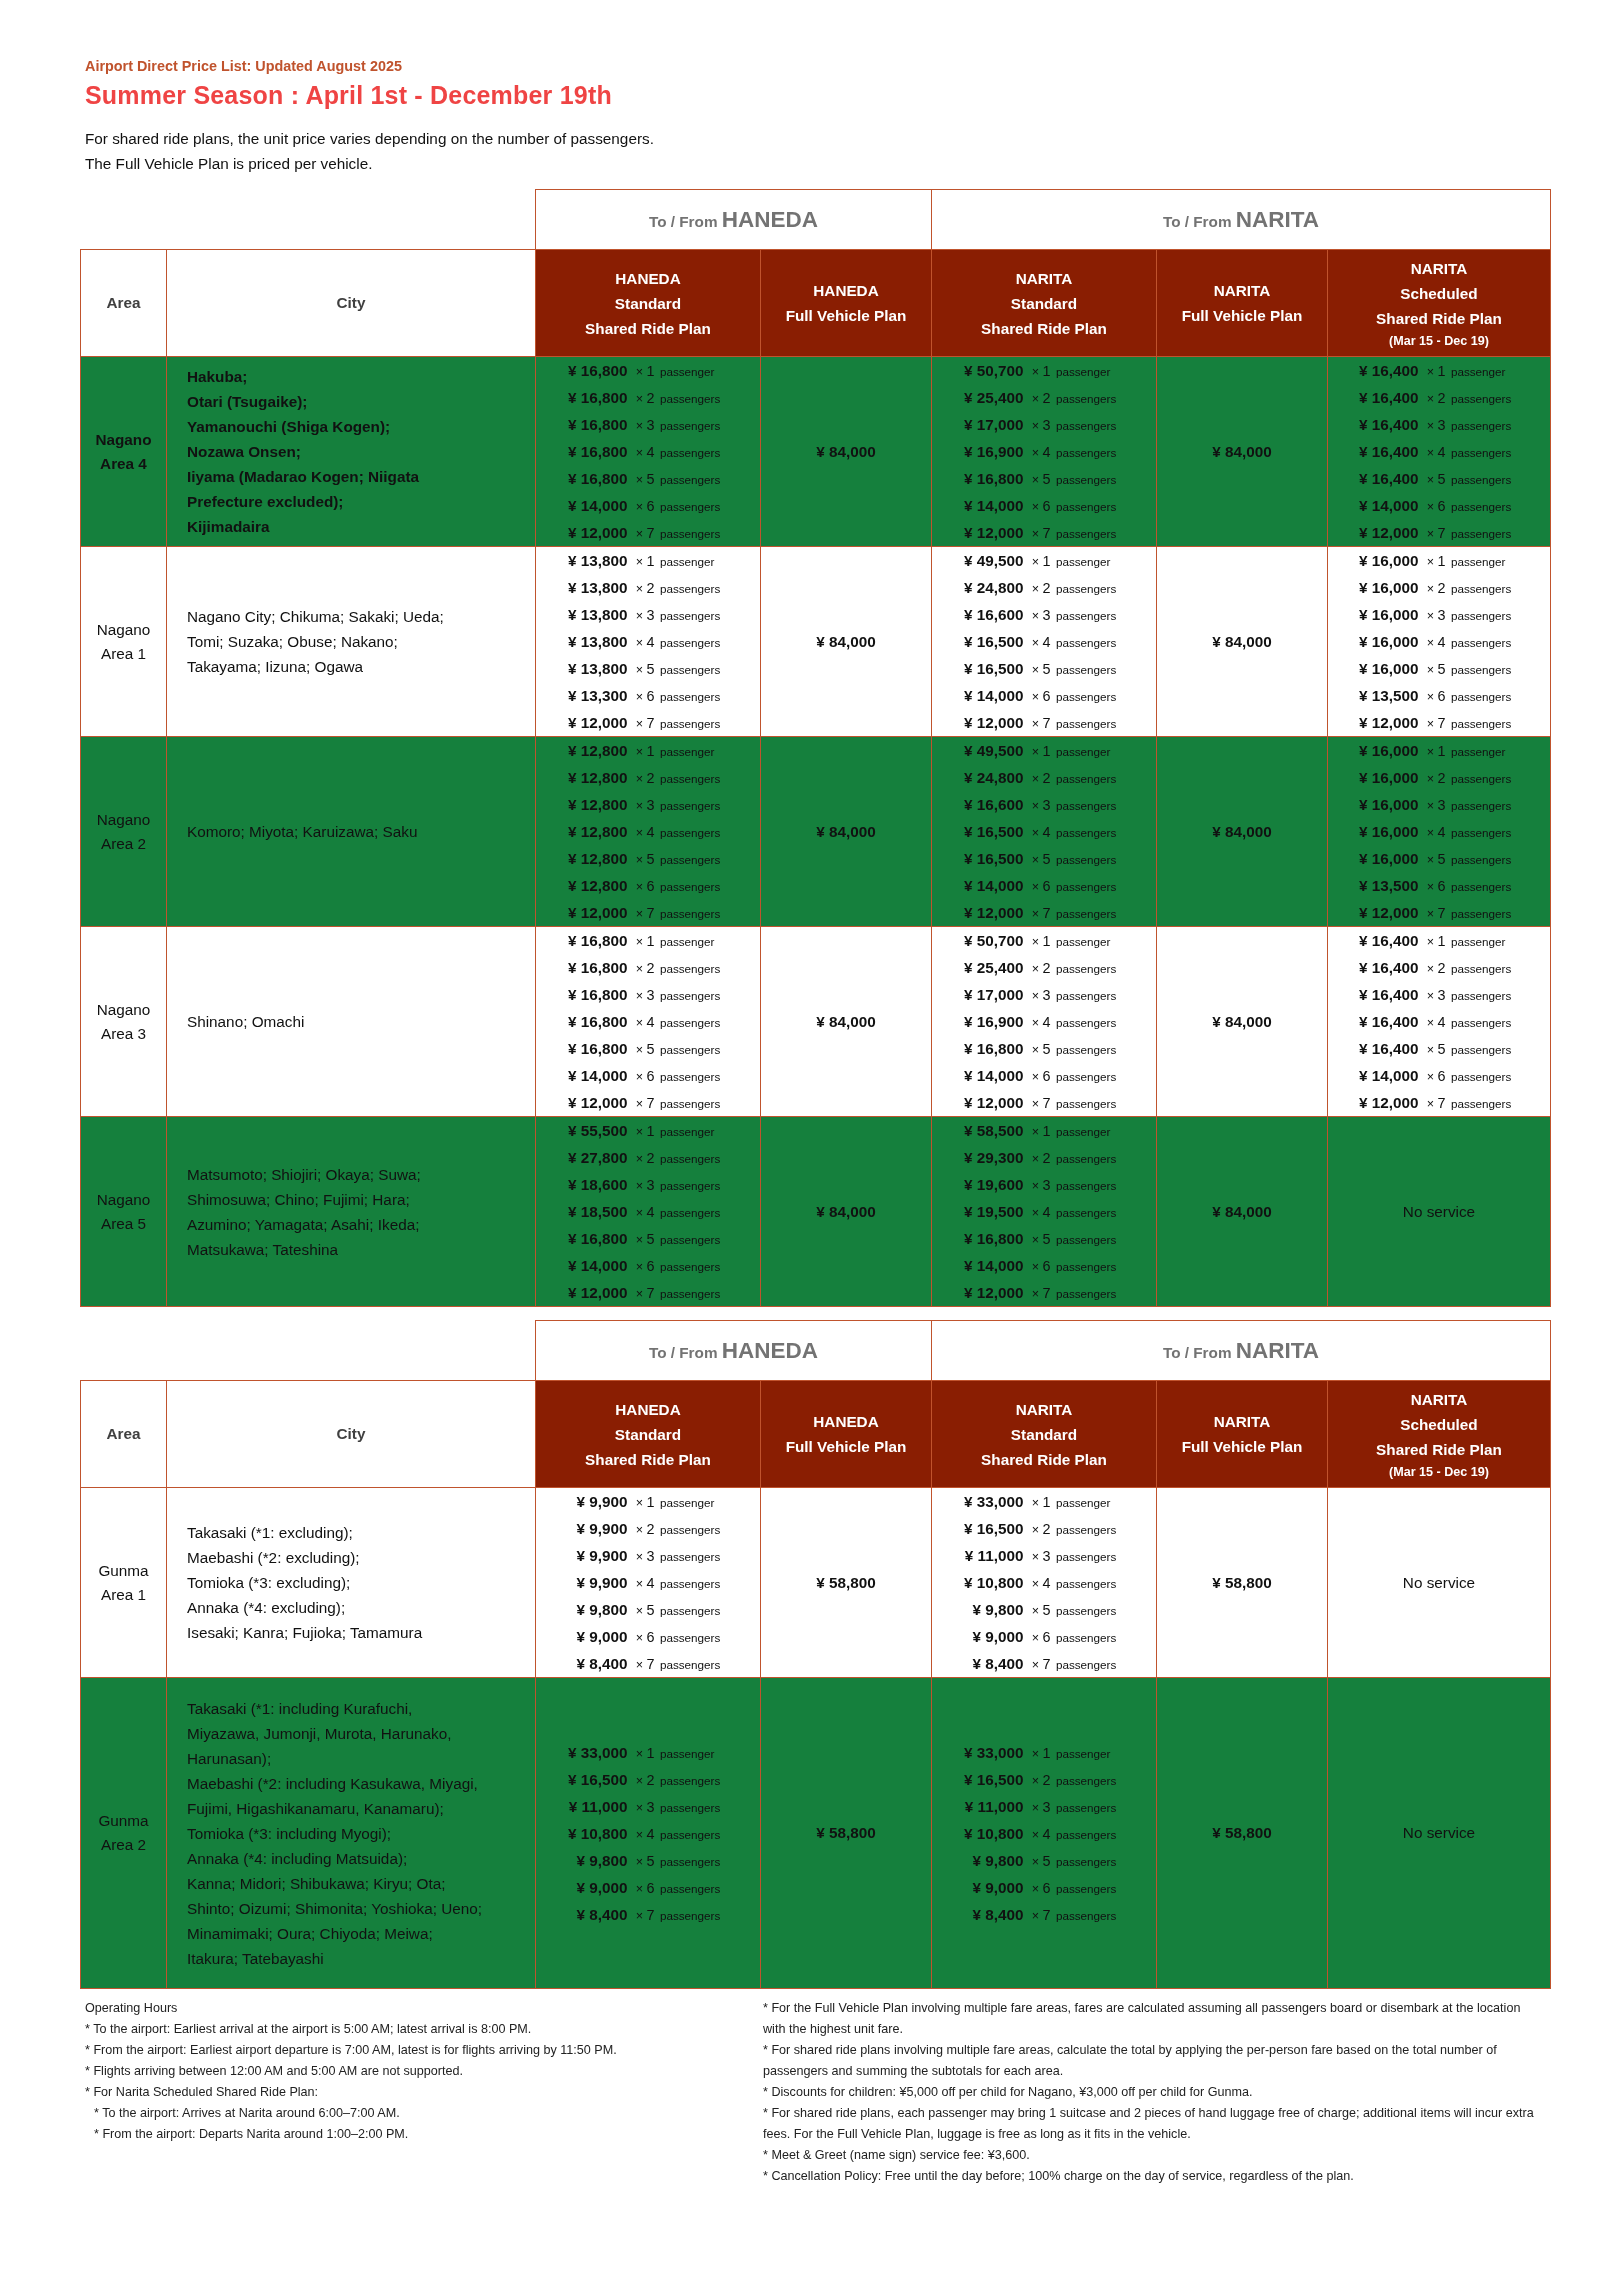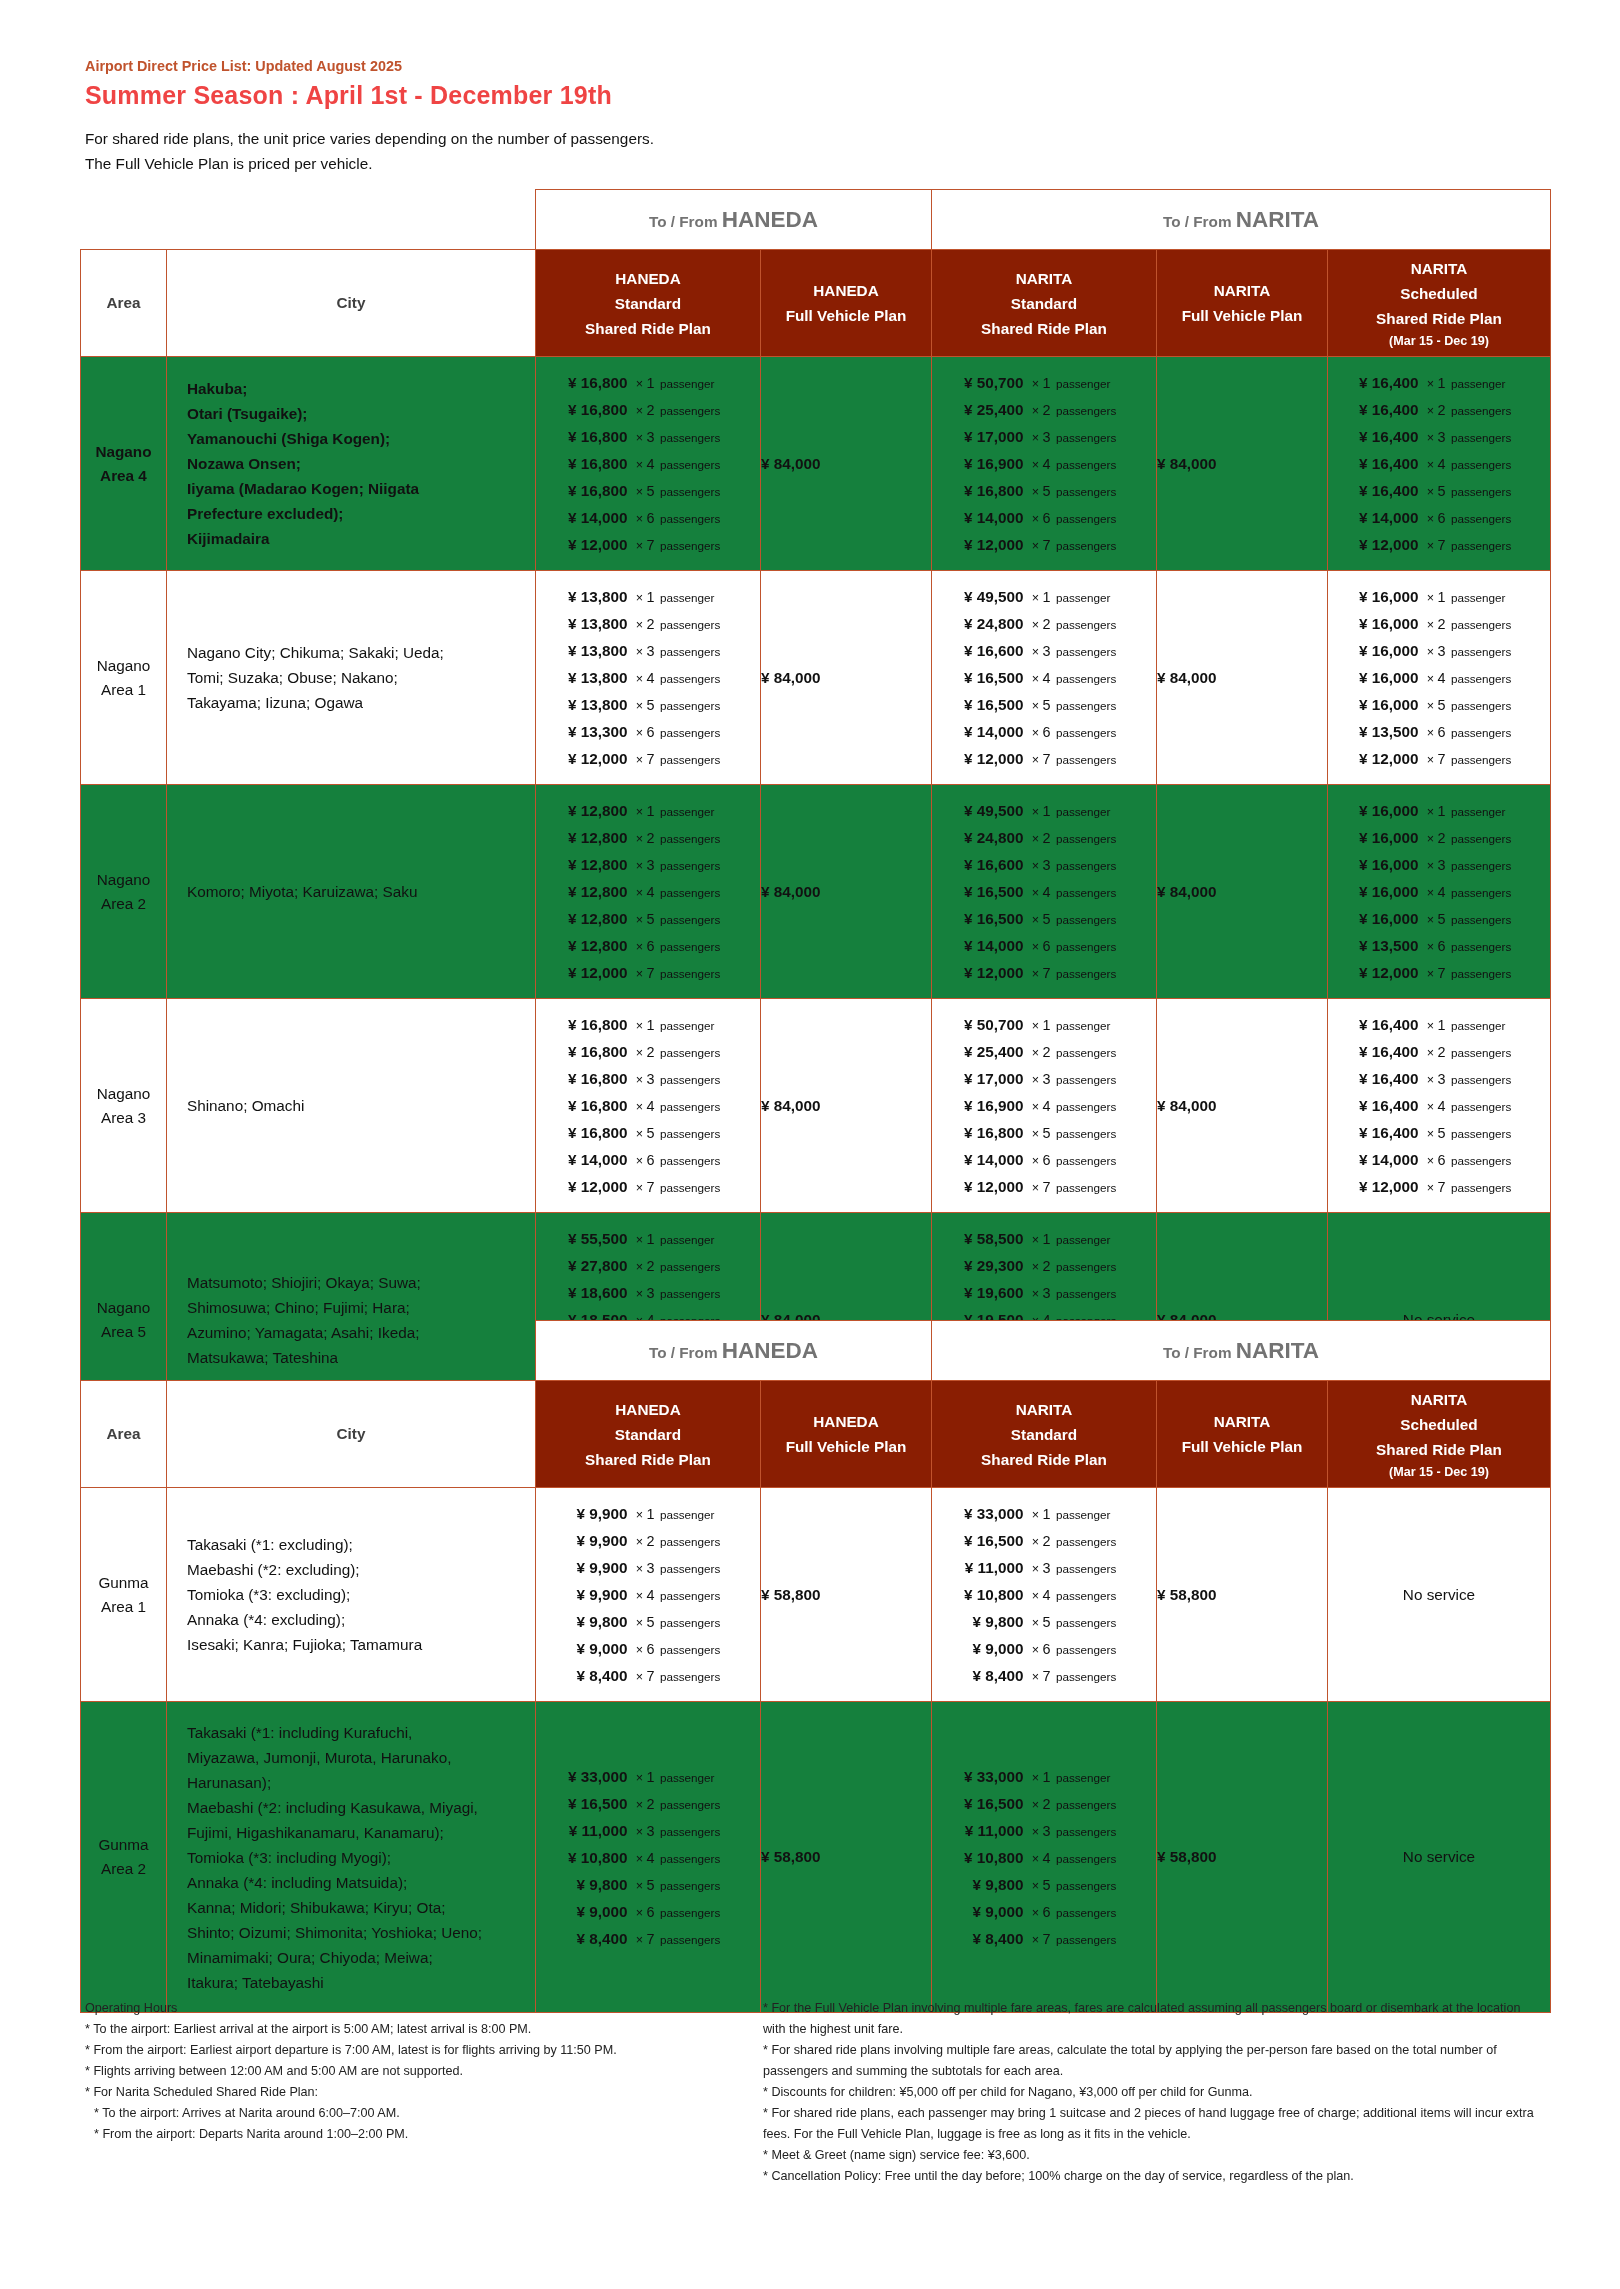--- a/index.html
+++ b/index.html
@@ -19,27 +19,27 @@
   th.col-label { background: #fff; color: #404040; font-size: 15.3px; font-weight: bold; height: 106px; }
   th.plan { background: #8a1e02; color: #fff; font-size: 15.3px; font-weight: bold; line-height: 25px; }
   th.plan .small { font-size: 12.6px; display: block; line-height: 20px; }
   tr.shade td { background: #15803d; }
   tr.plain td { background: #ffffff; }
   td.area { text-align: center; font-size: 15.3px; line-height: 24px; }
   td.area.bold { font-weight: bold; }
   td.city { padding: 0 20px !important; font-size: 15.3px; line-height: 25px; }
   td.city.bold { font-weight: bold; }
   td.fare { padding: 0 !important; }
-  .fare-list { margin: 12px auto; width: 189px; }
+  .fare-list { margin: 0 auto; width: 189px; }
   .fare-line { display: flex; align-items: baseline; height: 27px; line-height: 27px; }
   .fare-line .amt { width: 74px; text-align: right; font-weight: bold; font-size: 15.3px; }
   .fare-line .mult { width: 27px; text-align: right; font-size: 12.6px; padding-right: 3.6px; }
   .fare-line .mult .n { font-size: 14.4px; }
   .fare-line .pax { font-size: 11.7px; padding-left: 1.8px; }
-  td.full { font-weight: bold; font-size: 15.3px; }
+  td.full { text-align: center; font-weight: bold; font-size: 15.3px; }
   td.noserv { text-align: center; font-size: 15.3px; }
   .notes { position: absolute; font-size: 12.6px; line-height: 21px; color: #222; }
   .notes.left { left: 85px; top: 1998px; width: 666px; }
   .notes.right { left: 763px; top: 1998px; width: 783px; }
   .notes .indent { padding-left: 9px; }
 </style>
 </head>
 <body>
 
 <div class="subtitle">Airport Direct Price List: Updated August 2025</div>

